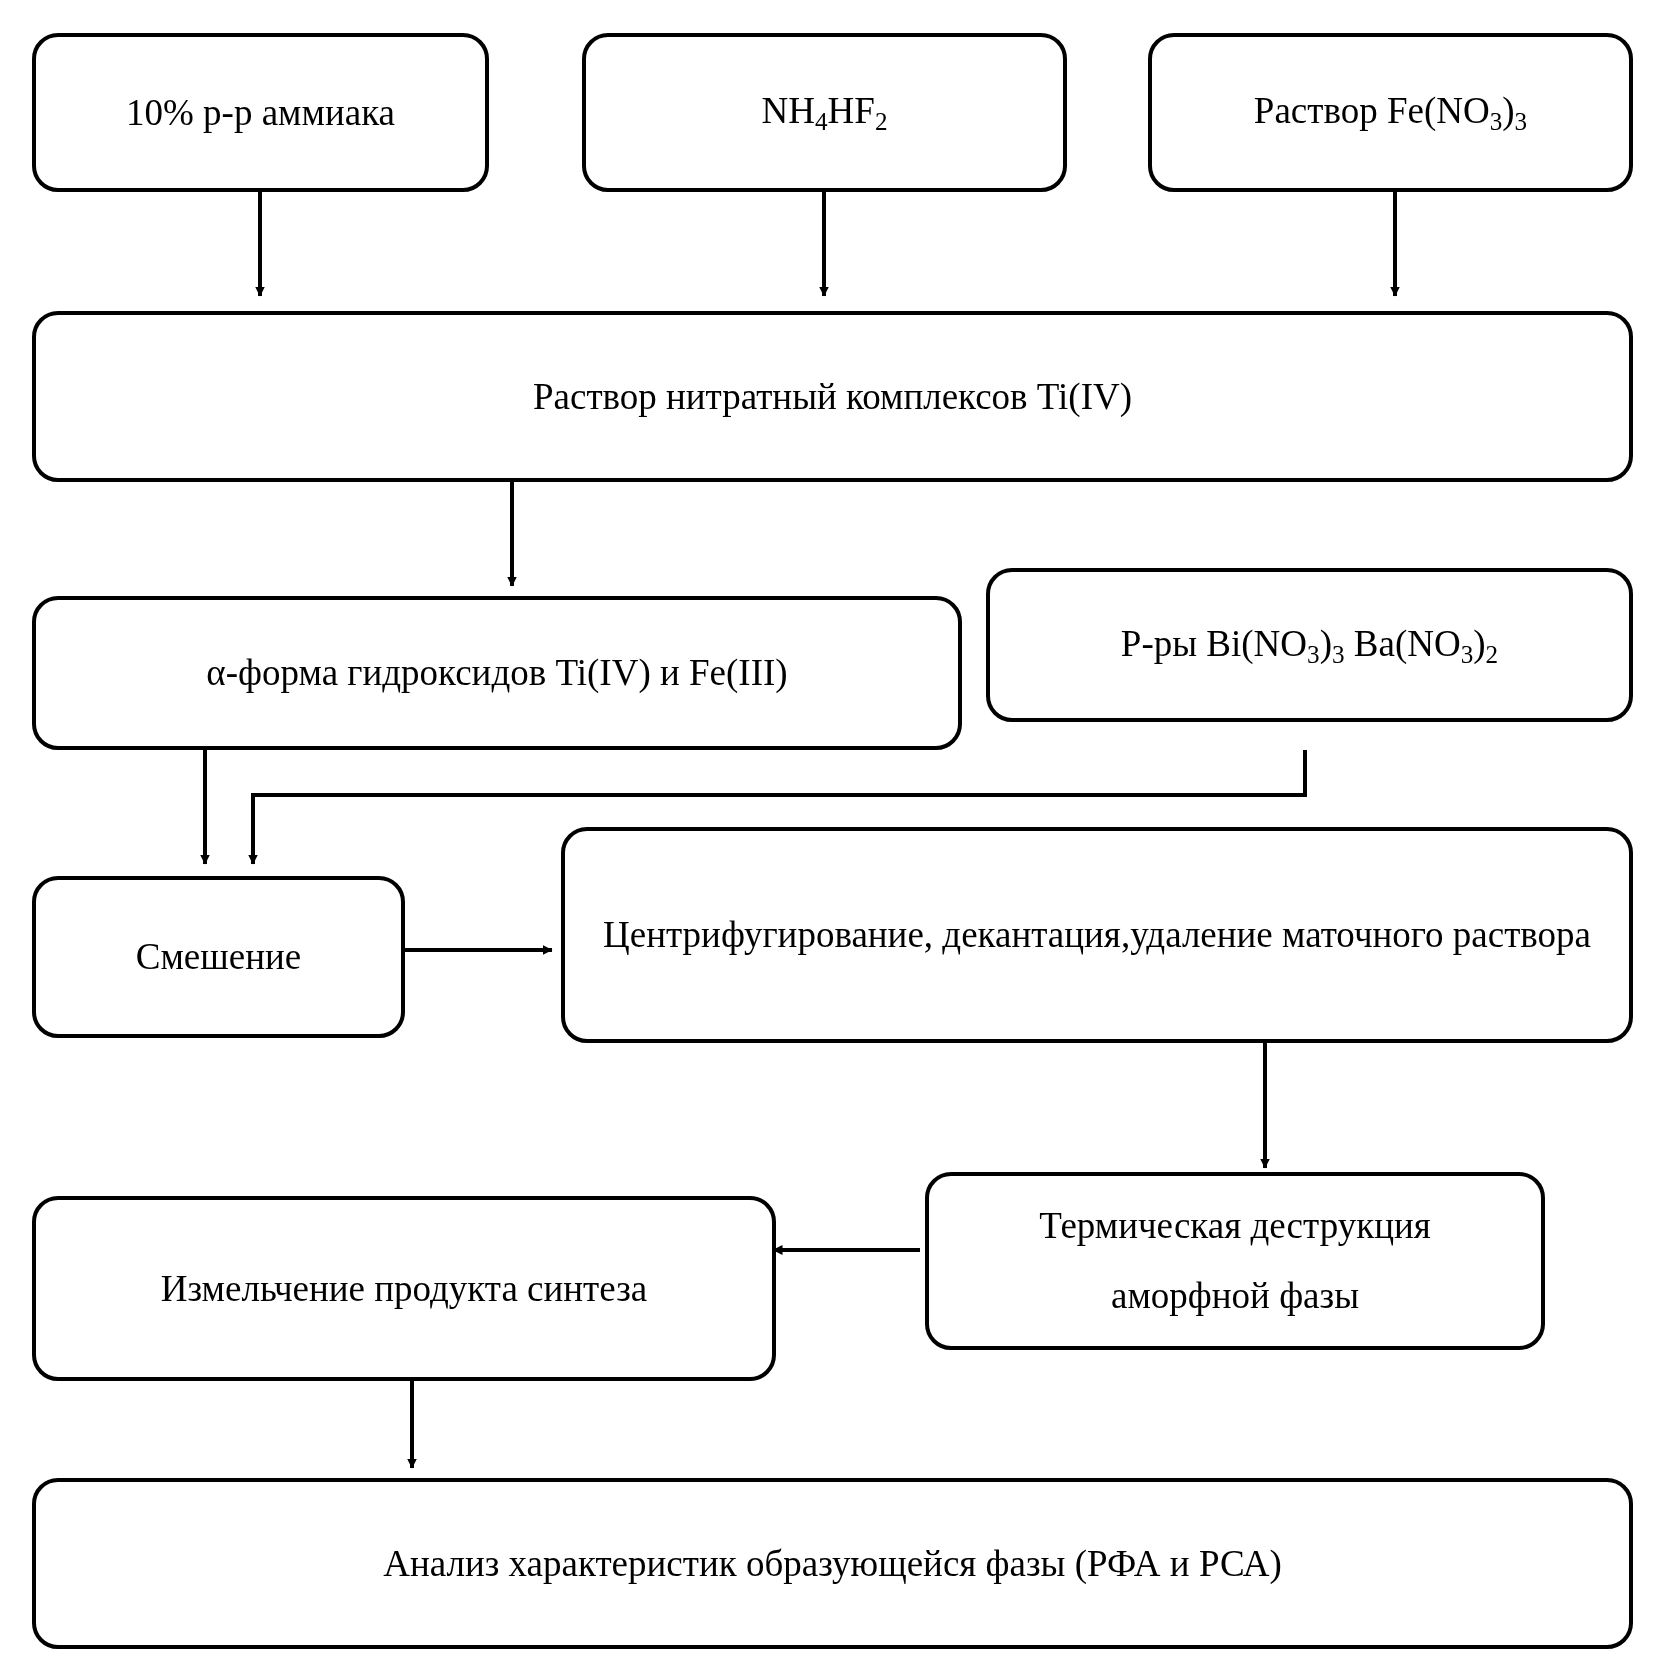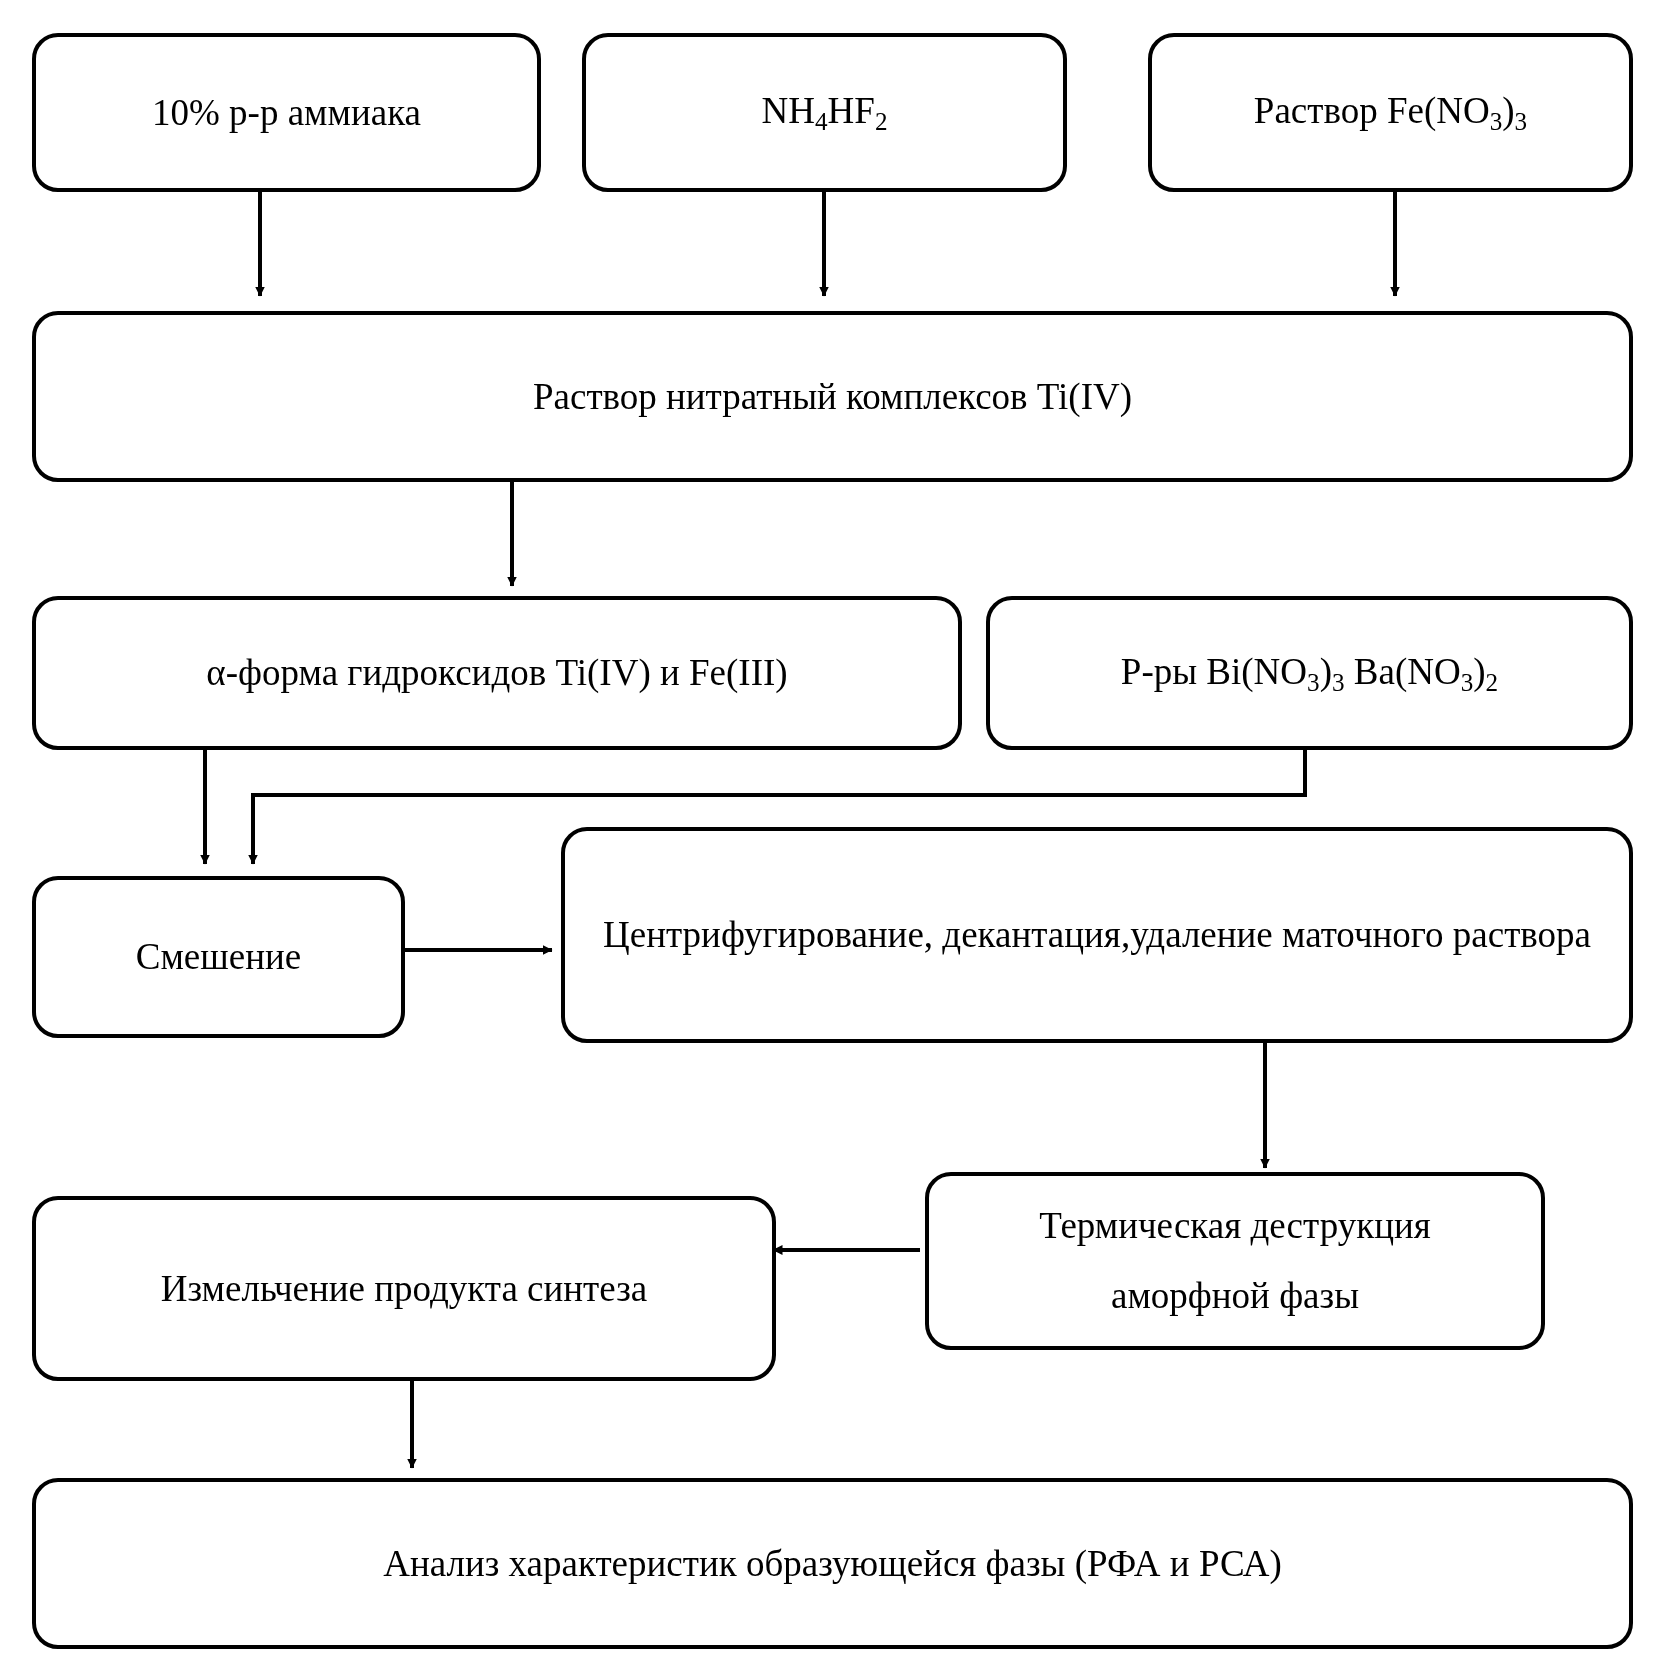--- a/index.html
+++ b/index.html
@@ -98,41 +98,41 @@
 
     <g>
       <line x1="920" y1="1250" x2="773" y2="1250" stroke="#000000" stroke-width="4" marker-end="url(#arrow)"></line>
     </g>
 
     <g>
       <line x1="412" y1="1345" x2="412" y2="1468" stroke="#000000" stroke-width="4" marker-end="url(#arrow)"></line>
     </g>
   </svg>
 
-  <div class="node" style="left:32px; top:33px; width:509px; height:159px;">
+  <div class="node" style="left:32px; top:33px; width:457px; height:159px;">
     <span>10% р-р аммиака</span>
   </div>
 
   <div class="node" style="left:582px; top:33px; width:485px; height:159px;">
     <span>NH<sub>4</sub>HF<sub>2</sub></span>
   </div>
 
   <div class="node" style="left:1148px; top:33px; width:485px; height:159px;">
     <span>Раствор Fe(NO<sub>3</sub>)<sub>3</sub></span>
   </div>
 
   <div class="node" style="left:32px; top:311px; width:1601px; height:171px;">
     <span>Раствор нитратный комплексов Ti(IV)</span>
   </div>
 
   <div class="node" style="left:32px; top:596px; width:930px; height:154px;">
     <span>α-форма гидроксидов Ti(IV) и Fe(III)</span>
   </div>
 
-  <div class="node" style="left:986px; top:596px; width:647px; height:154px;">
+  <div class="node" style="left:986px; top:568px; width:647px; height:154px;">
     <span>Р-ры Bi(NO<sub>3</sub>)<sub>3</sub> Ba(NO<sub>3</sub>)<sub>2</sub></span>
   </div>
 
   <div class="node" style="left:32px; top:876px; width:373px; height:162px;">
     <span>Смешение</span>
   </div>
 
   <div class="node two-line" style="left:561px; top:827px; width:1072px; height:216px; flex-direction:row;">
     <span>Центрифугирование, декантация,</span>
     <span>удаление маточного раствора</span>

